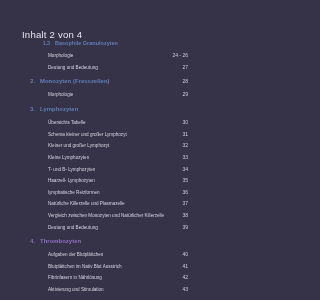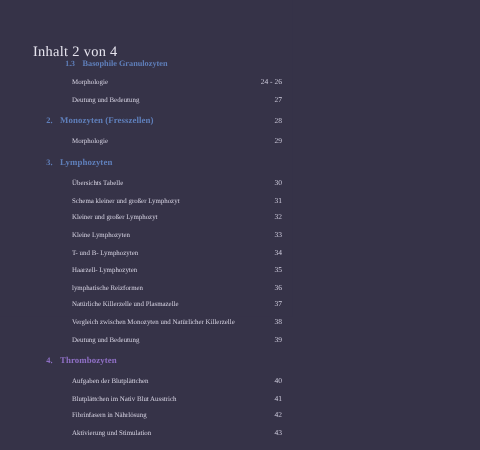--- a/index.html
+++ b/index.html
@@ -16,21 +16,20 @@
     -webkit-font-smoothing: antialiased;
   }
 
   .slide {
     position: relative;
     width: 195px;
     height: 211px;
     background: #363348;
     box-sizing: border-box;
     padding: 0;
-    font-family: Liberation Serif, serif;
   }
 
   .slide-title {
     position: absolute;
     left: 22px;
     top: 28.5px;
     font-size: 9.6px;
     line-height: 11px;
     letter-spacing: 0.2px;
     color: #e6e4ee;

